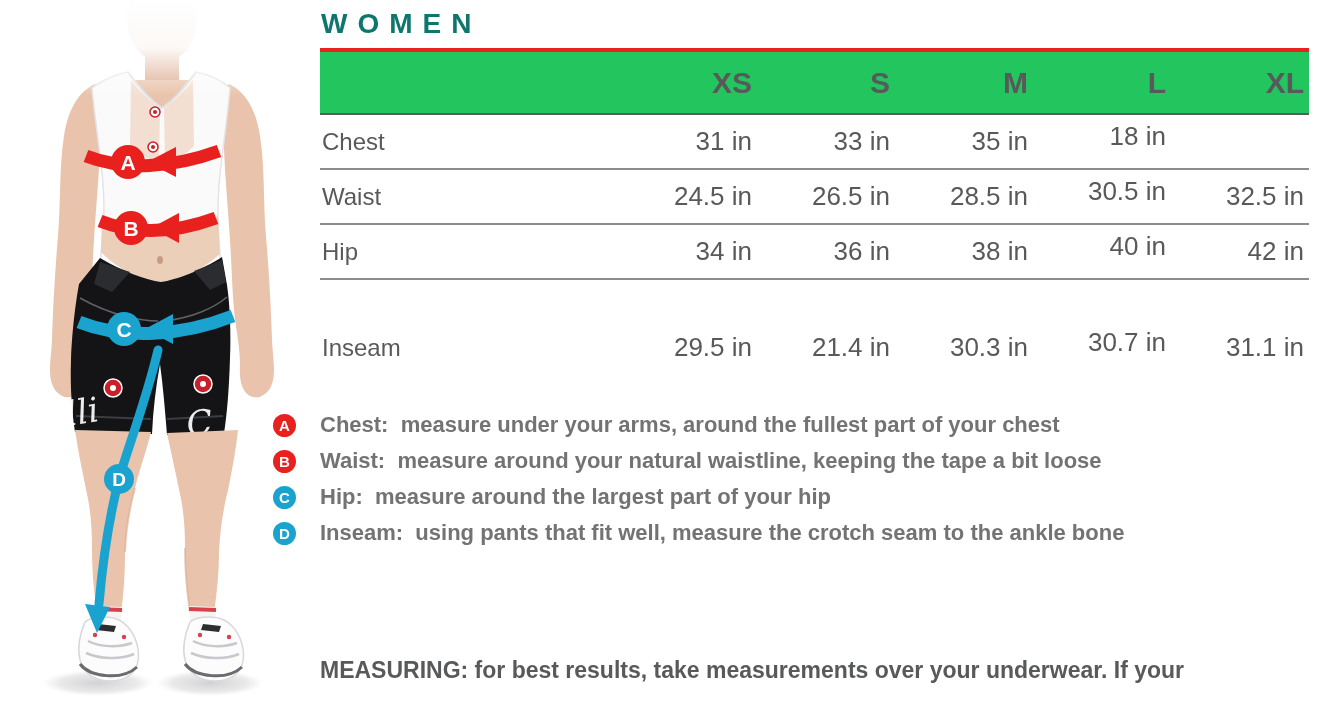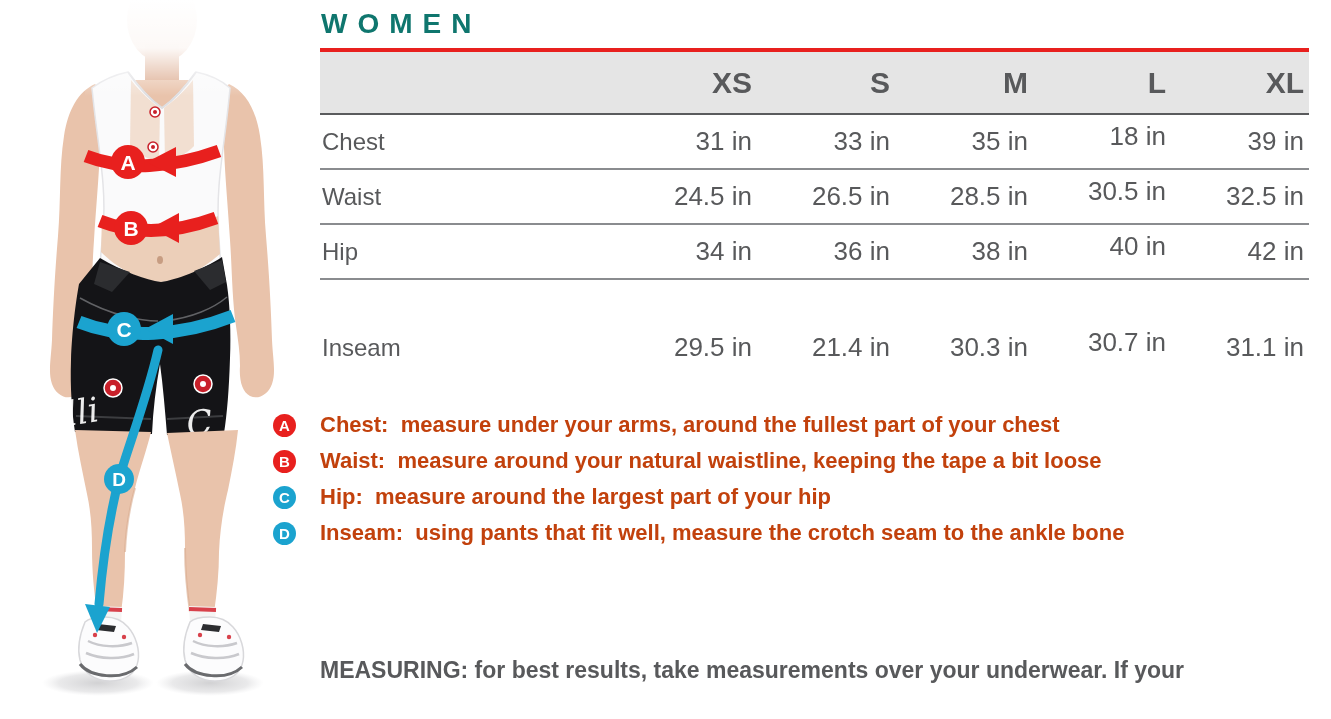--- a/index.html
+++ b/index.html
@@ -24,21 +24,21 @@
   }
 
   
   .size-table { position:absolute; left:320px; top:52px; width:989px; }
   .trow, .thead {
     display:grid;
     grid-template-columns:1fr 138px 138px 138px 138px 138px;
     align-items:center;
   }
   .thead {
-    height:63px; background:#e5e5e5; border-bottom:2px solid #5a5b5d;
+    height:63px; background:#22c55e; border-bottom:2px solid #5a5b5d;
     font-size:30px; font-weight:bold;
   }
   .trow {
     height:55px; border-bottom:2px solid #8a8c8f;
     font-size:26px; font-weight:normal;
   }
   .trow.last { border-bottom:none;margin-top:40px; }
   .cell.label { text-align:left; padding-left:2px; font-size:24px; }
   .cell.val   { text-align:right; padding-right:5px; }
   .cell.raise { position:relative; top:-5px; }
@@ -46,21 +46,21 @@
   
   .legend { position:absolute; left:273px; top:407px; }
   .legend-item { display:flex; align-items:center; height:36px; }
   .badge {
     width:23px; height:23px; border-radius:50%;
     color:#ffffff; font-size:15px; font-weight:bold;
     display:flex; align-items:center; justify-content:center;
     margin-right:24px; flex:0 0 auto;
   }
   .legend-text {
-    font-size:22px; font-weight:bold; color:#c2410c; white-space:pre-wrap;
+    font-size:22px; font-weight:bold; color:#737373; white-space:pre-wrap;
   }
 
   
   .measuring {
     position:absolute; left:320px; top:578px; width:950px;
     font-size:23px; font-weight:bold; line-height:37px; color:#58595b;
     white-space:pre-wrap;
   }
 </style>
 </head>
@@ -226,21 +226,20 @@
       <div class="cell val">L</div>
       <div class="cell val">XL</div>
     </div>
 
     <div class="trow">
       <div class="cell label">Chest</div>
       <div class="cell val">31 in</div>
       <div class="cell val">33 in</div>
       <div class="cell val">35 in</div>
       <div class="cell val raise">18 in</div>
-      <div class="cell val">39 in</div>
     </div>
 
     <div class="trow">
       <div class="cell label">Waist</div>
       <div class="cell val">24.5 in</div>
       <div class="cell val">26.5 in</div>
       <div class="cell val">28.5 in</div>
       <div class="cell val raise">30.5 in</div>
       <div class="cell val">32.5 in</div>
     </div>

